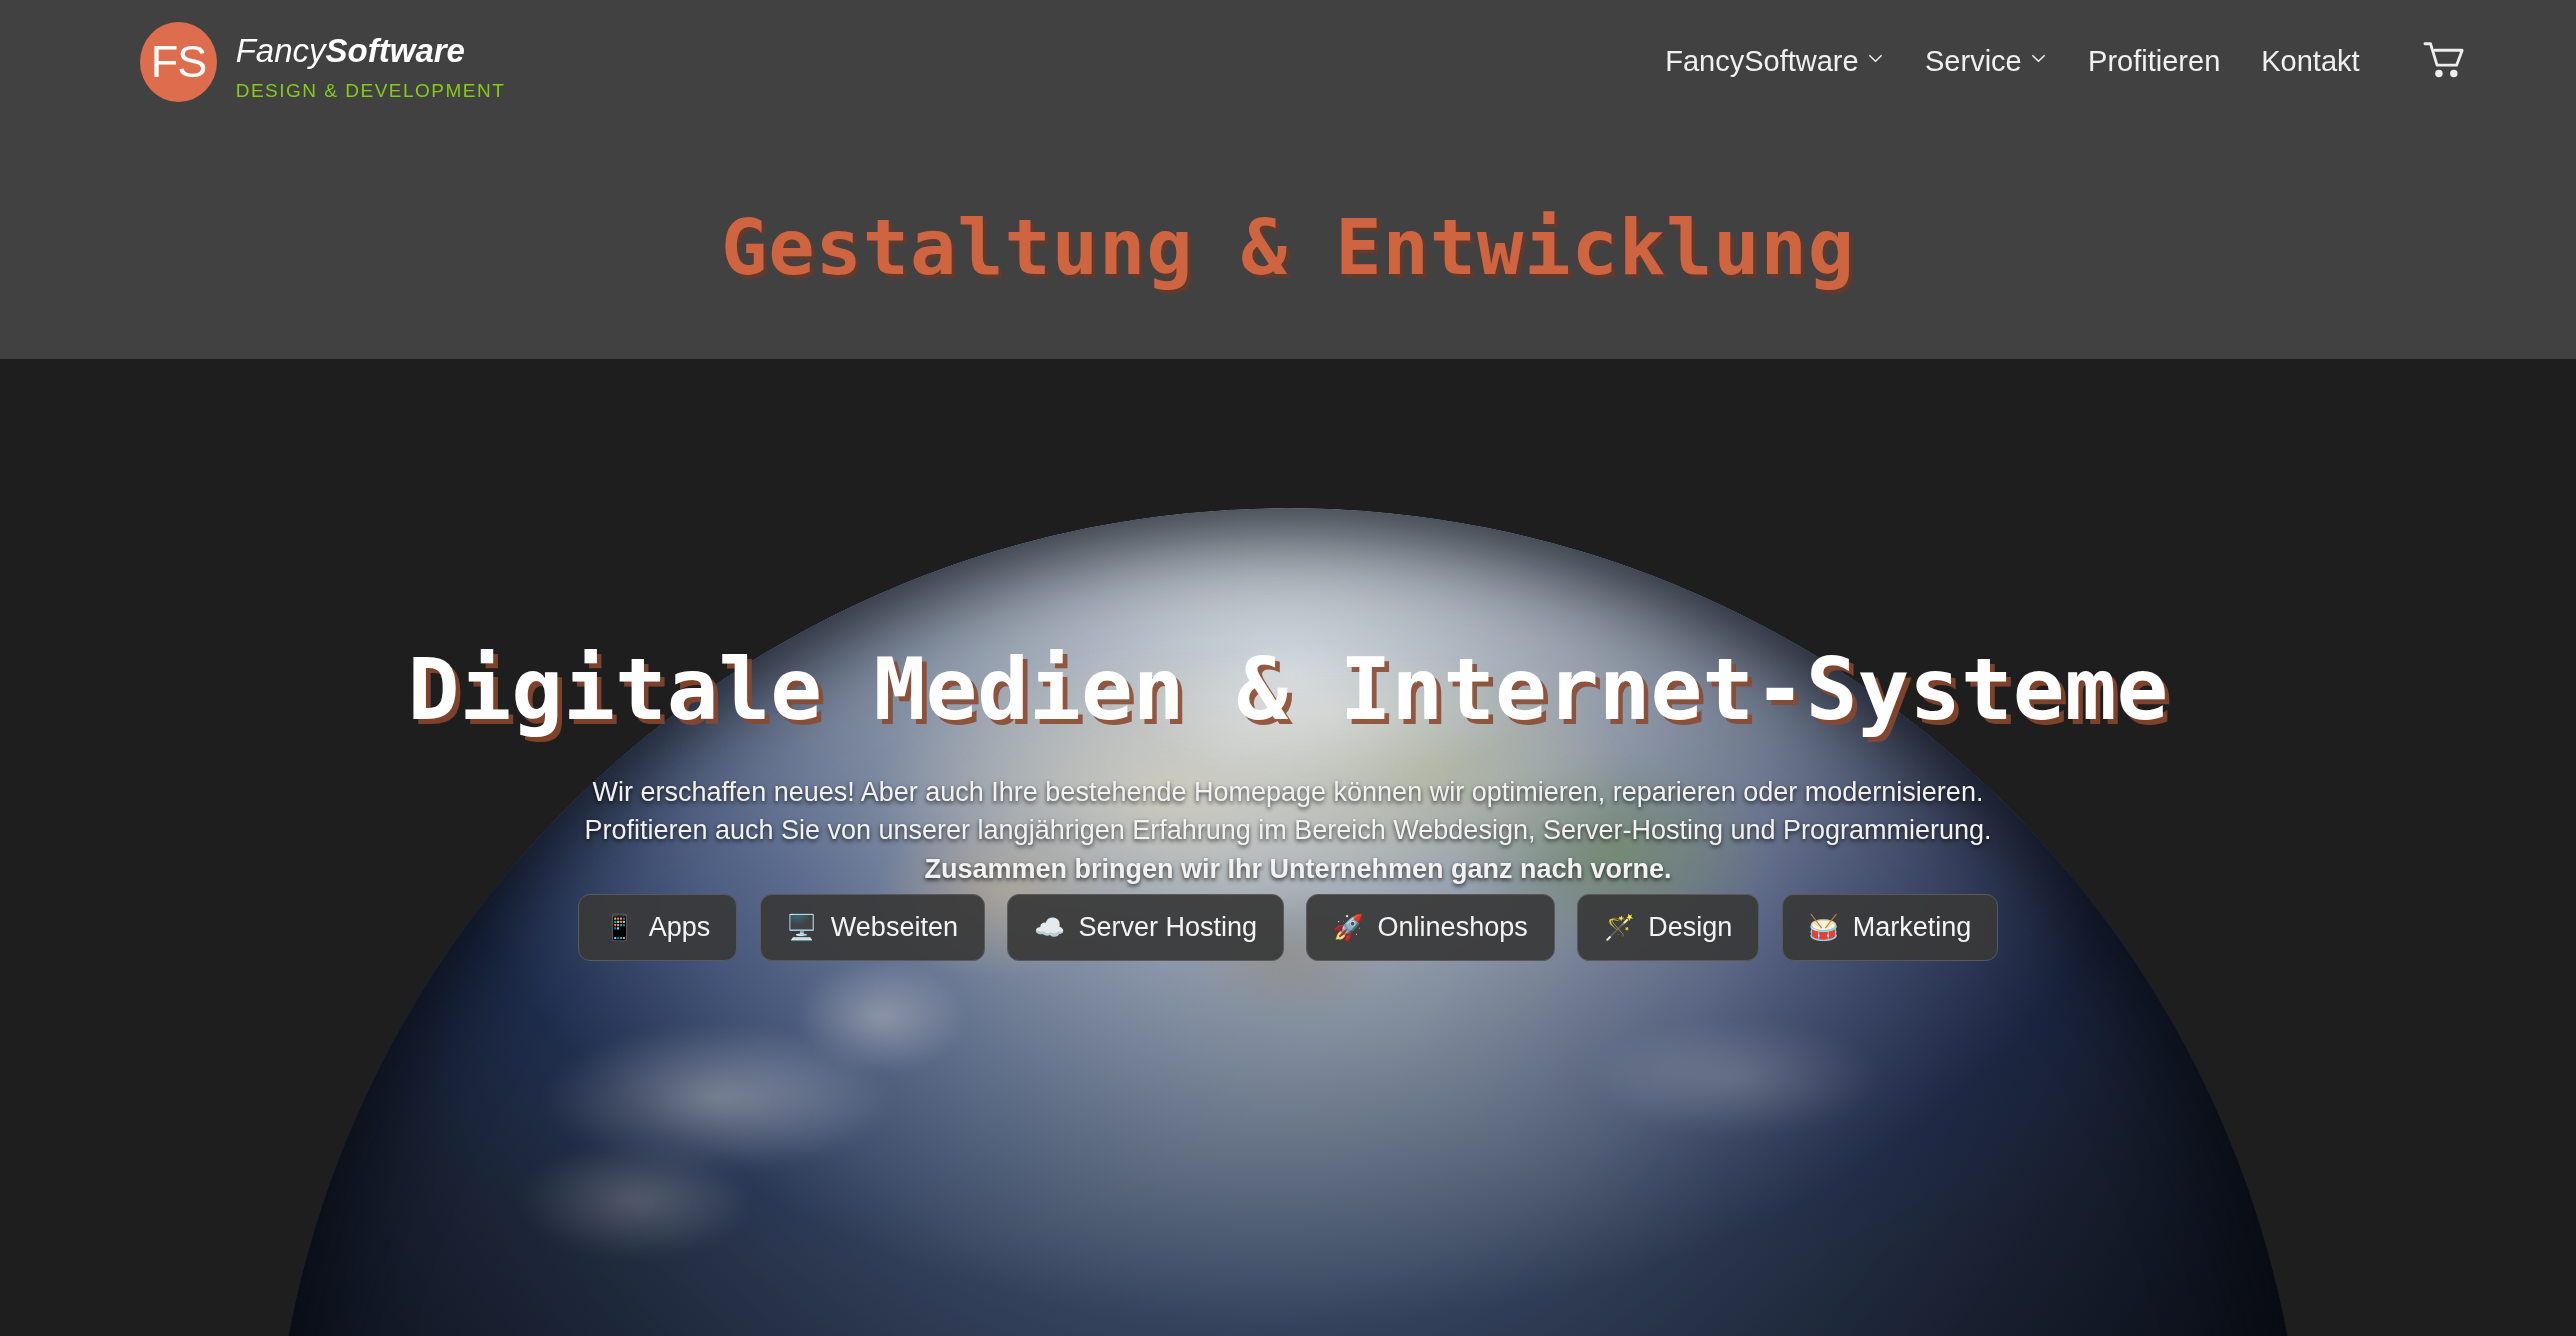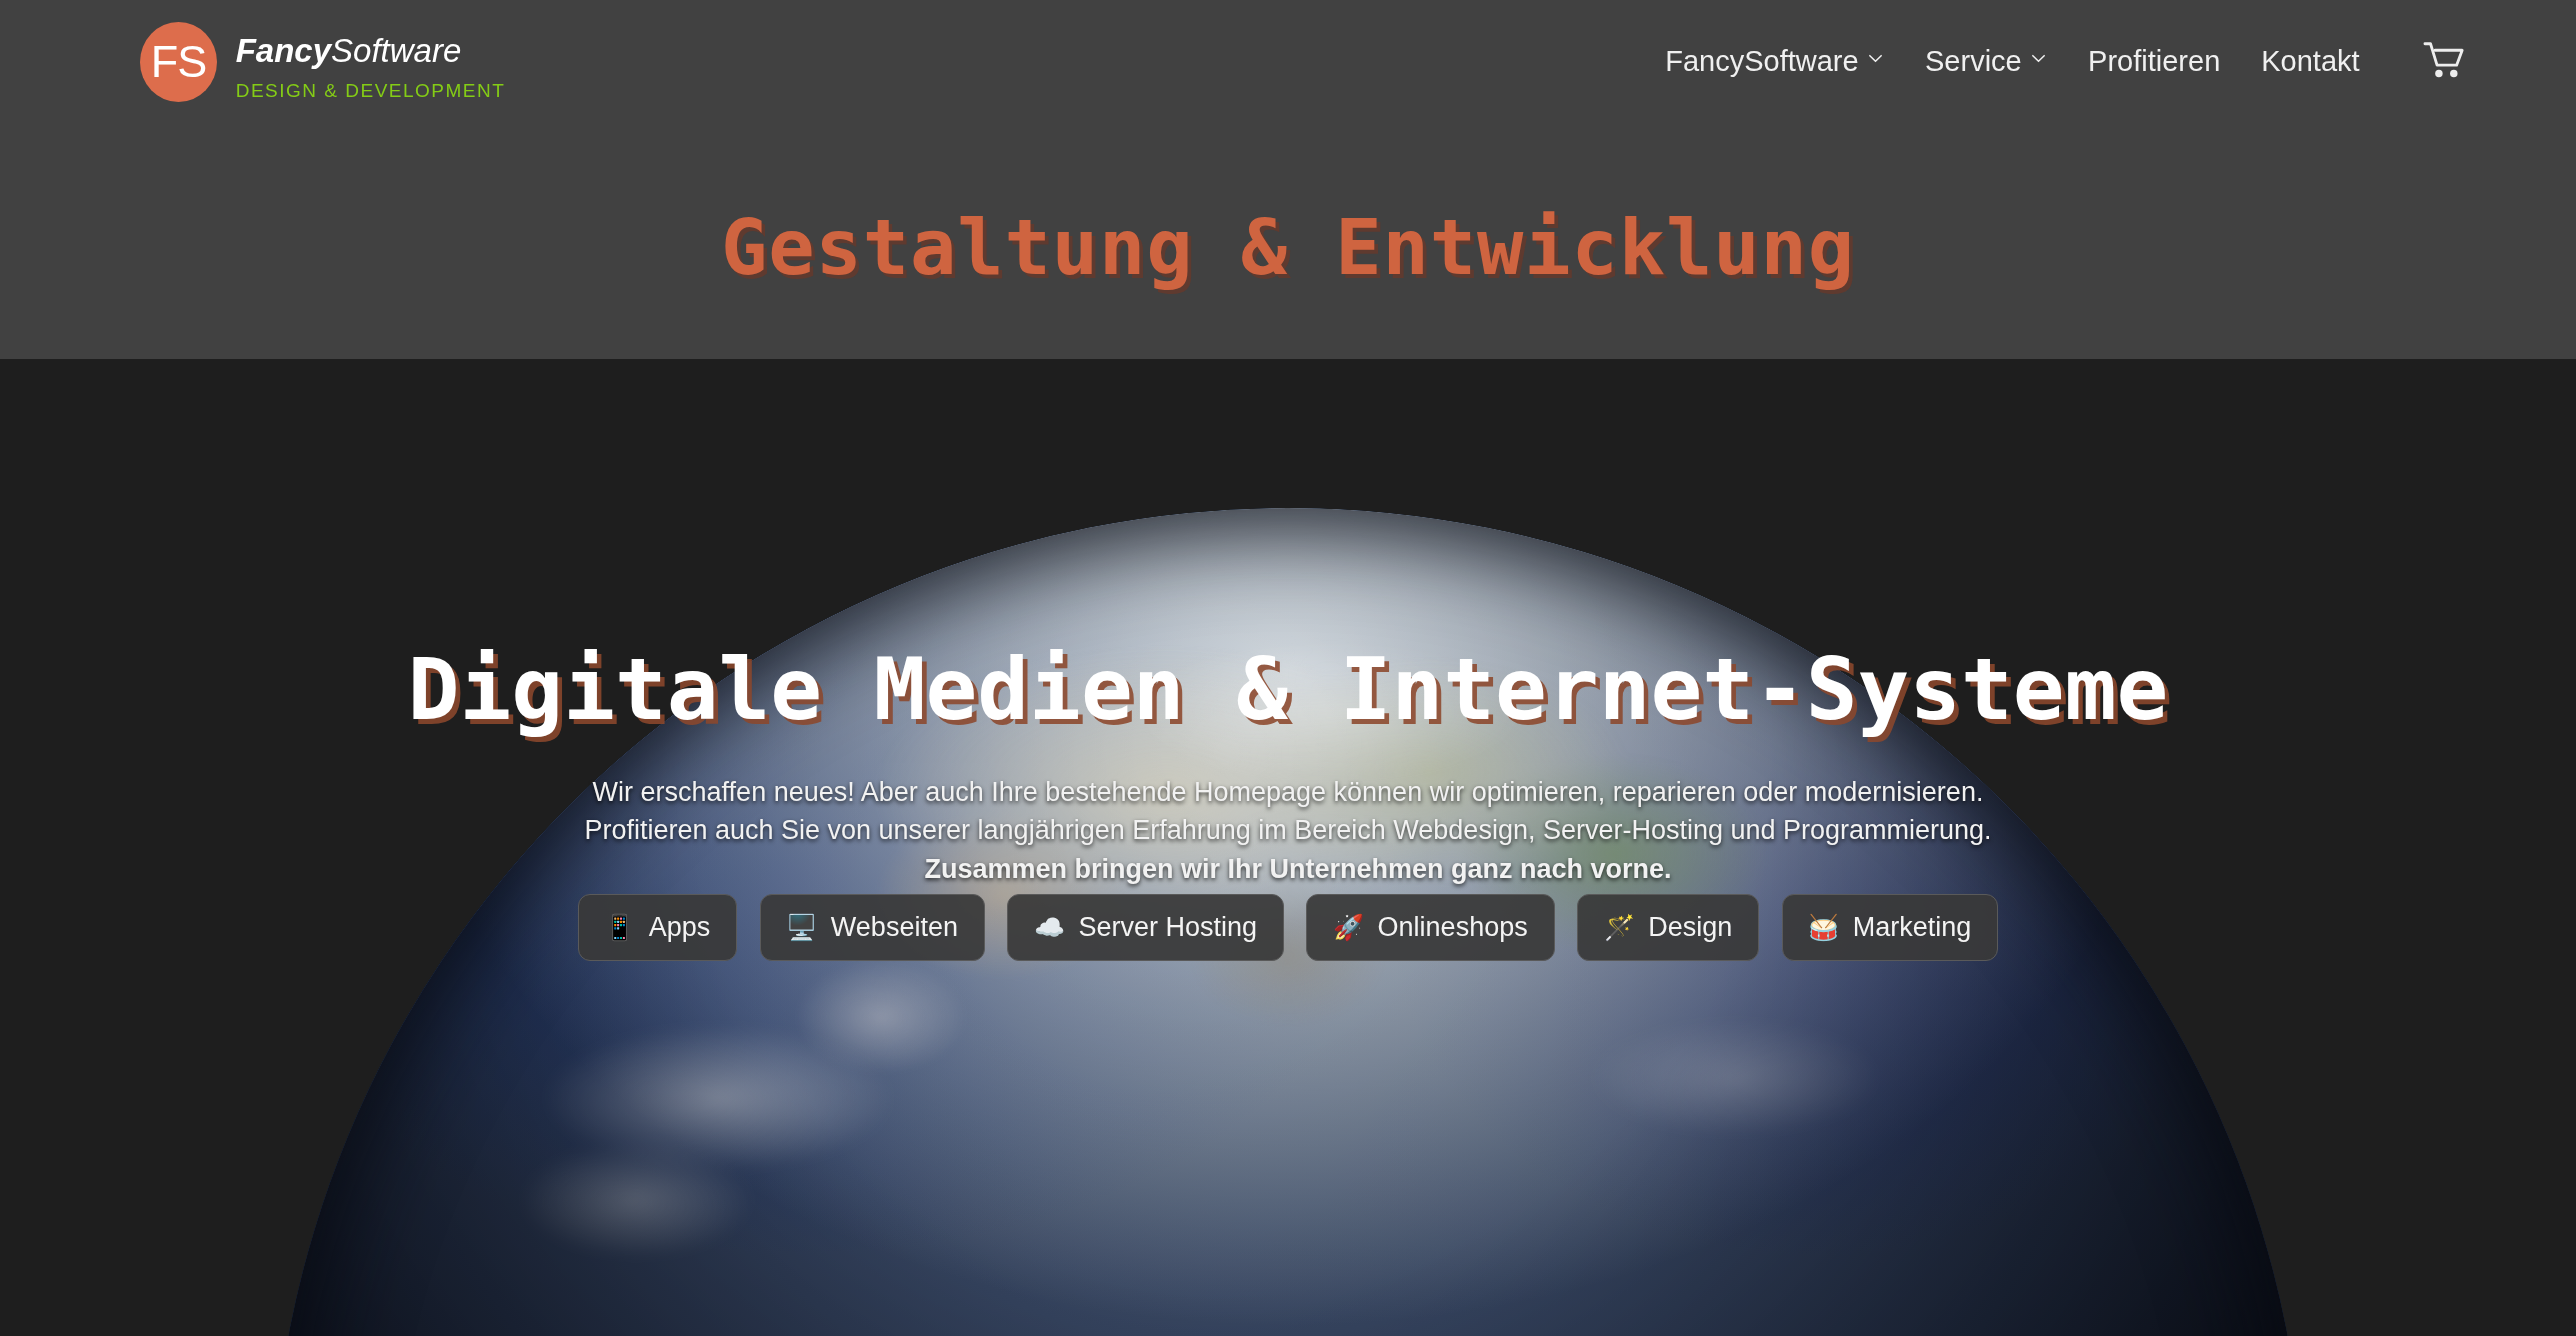--- a/index.html
+++ b/index.html
@@ -24,22 +24,22 @@
     display:flex;align-items:center;justify-content:center;
     flex:0 0 auto;
   }
   .brand-mark-text{
     font-family:"Liberation Sans",sans-serif;
     font-size:45px;font-weight:400;color:#fff;letter-spacing:-0.9px;
     line-height:1;
   }
   .brand-words{display:flex;flex-direction:column;justify-content:center;}
   .brand-name{font-size:33px;line-height:1.05;color:#ffffff;font-style:italic;white-space:nowrap;}
-  .brand-name .bold{font-weight:400;font-style:italic;}
-  .brand-name .light{font-weight:700;font-style:italic;}
+  .brand-name .bold{font-weight:700;font-style:italic;}
+  .brand-name .light{font-weight:400;font-style:italic;}
   .brand-tag{
     font-size:19px;letter-spacing:1.5px;color:#84cc16;font-weight:400;
     margin-top:11px;white-space:nowrap;
   }
 
   
   .main-nav{display:flex;align-items:center;gap:41px;padding-right:54px;}
   .nav-link{
     display:flex;align-items:center;gap:8.4px;
     font-size:29px;color:#f0f0f0;white-space:nowrap;cursor:pointer;

